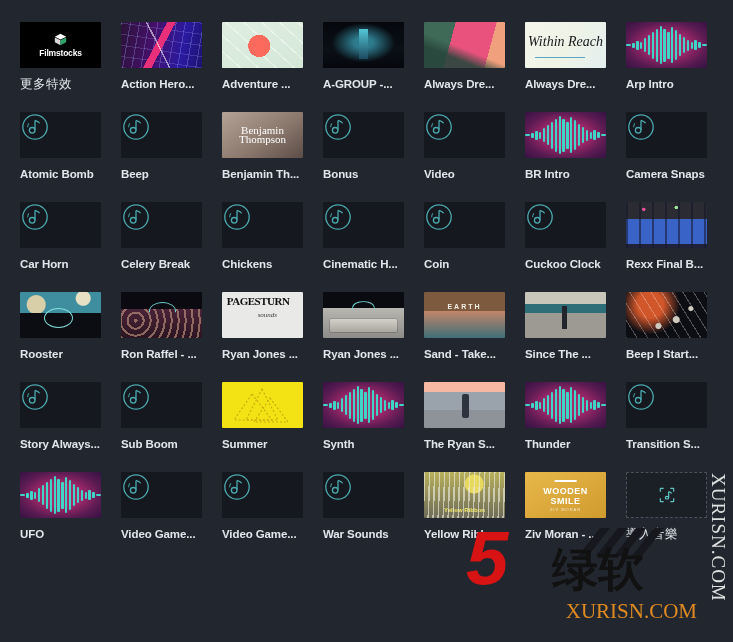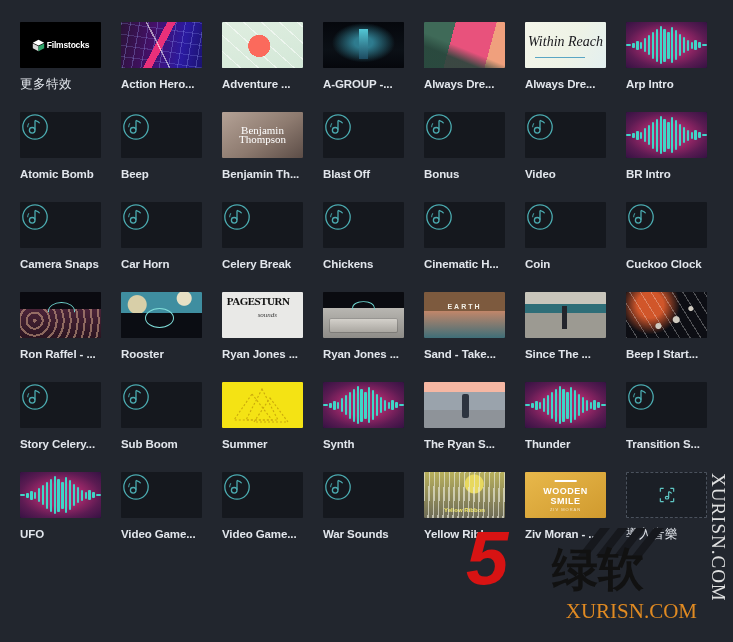--- a/index.html
+++ b/index.html
@@ -48,21 +48,21 @@
   
   .disc { width: 30px; height: 30px; display:block; }
   .disc circle, .disc path, .disc line { stroke: #4aa9ae; fill: none; }
 
   
   .import-ico { width: 20px; height: 20px; display:block; }
 
   
   .art { position:absolute; inset:0; }
 
-  .art-filmstocks { background:#000; display:flex; flex-direction:row;
+  .art-filmstocks { background:#000; display:flex; flex-direction:column;
      align-items:center; justify-content:center; gap:2px; }
   .fs-cube { width:13px; height:13px; position:relative; }
   .fs-word { color:#fff; font-size:8.5px; font-weight:bold; letter-spacing:-0.2px; }
 
   .art-action {
     background:
       linear-gradient(118deg, transparent 44%, #e8307a 44%, #e8307a 52%, transparent 52%),
       repeating-linear-gradient(100deg, rgba(160,170,255,.30) 0 1px, transparent 1px 9px),
       repeating-linear-gradient(8deg, rgba(160,170,255,.22) 0 1px, transparent 1px 11px),
       linear-gradient(100deg,#2b1338 0%, #46106b 40%, #2a1aa0 75%, #1b1370 100%);
@@ -316,34 +316,20 @@
         <div class="art">
           <svg class="disc" viewBox="0 0 32 32">
             <circle cx="16" cy="16" r="13" stroke-width="1.4"></circle>
             <path d="M16 9 v10" stroke-width="1.4"></path>
             <path d="M16 9 q4 1.2 5 3" stroke-width="1.4"></path>
             <circle cx="13" cy="19.5" r="3" stroke-width="1.4"></circle>
             <path d="M9.5 12 a7.5 7.5 0 0 0 -1.4 4.2" stroke-width="1.2" opacity=".85"></path>
           </svg>
         </div>
       </div>
-      <div class="label">Blast Off</div>
-    </div>
-    <div class="cell">
-      <div class="thumb">
-        <div class="art">
-          <svg class="disc" viewBox="0 0 32 32">
-            <circle cx="16" cy="16" r="13" stroke-width="1.4"></circle>
-            <path d="M16 9 v10" stroke-width="1.4"></path>
-            <path d="M16 9 q4 1.2 5 3" stroke-width="1.4"></path>
-            <circle cx="13" cy="19.5" r="3" stroke-width="1.4"></circle>
-            <path d="M9.5 12 a7.5 7.5 0 0 0 -1.4 4.2" stroke-width="1.2" opacity=".85"></path>
-          </svg>
-        </div>
-      </div>
       <div class="label">Bonus</div>
     </div>
     <div class="cell">
       <div class="thumb">
         <div class="art">
           <svg class="disc" viewBox="0 0 32 32">
             <circle cx="16" cy="16" r="13" stroke-width="1.4"></circle>
             <path d="M16 9 v10" stroke-width="1.4"></path>
             <path d="M16 9 q4 1.2 5 3" stroke-width="1.4"></path>
             <circle cx="13" cy="19.5" r="3" stroke-width="1.4"></circle>
@@ -475,33 +461,39 @@
             <path d="M16 9 q4 1.2 5 3" stroke-width="1.4"></path>
             <circle cx="13" cy="19.5" r="3" stroke-width="1.4"></circle>
             <path d="M9.5 12 a7.5 7.5 0 0 0 -1.4 4.2" stroke-width="1.2" opacity=".85"></path>
           </svg>
         </div>
       </div>
       <div class="label">Cuckoo Clock</div>
     </div>
     <div class="cell">
       <div class="thumb">
+        <div class="art art-rexx"></div>
+      </div>
+      <div class="label">Rexx Final B...</div>
+    </div>
+    <div class="cell">
+      <div class="thumb">
+        <div class="art art-rooster">
+          <span class="circ"></span>
+        </div>
+      </div>
+      <div class="label">Rooster</div>
+    </div>
+    <div class="cell">
+      <div class="thumb">
         <div class="art art-ron">
           <span class="circ"></span>
         </div>
       </div>
       <div class="label">Ron Raffel - ...</div>
-    </div>
-    <div class="cell">
-      <div class="thumb">
-        <div class="art art-rooster">
-          <span class="circ"></span>
-        </div>
-      </div>
-      <div class="label">Rooster</div>
     </div>
     <div class="cell">
       <div class="thumb">
         <div class="art art-pages">
           <span class="t">PAGESTURN</span>
           <span class="s">sounds</span>
         </div>
       </div>
       <div class="label">Ryan Jones ...</div>
     </div>
@@ -538,21 +530,21 @@
         <div class="art">
           <svg class="disc" viewBox="0 0 32 32">
             <circle cx="16" cy="16" r="13" stroke-width="1.4"></circle>
             <path d="M16 9 v10" stroke-width="1.4"></path>
             <path d="M16 9 q4 1.2 5 3" stroke-width="1.4"></path>
             <circle cx="13" cy="19.5" r="3" stroke-width="1.4"></circle>
             <path d="M9.5 12 a7.5 7.5 0 0 0 -1.4 4.2" stroke-width="1.2" opacity=".85"></path>
           </svg>
         </div>
       </div>
-      <div class="label">Story Celery...</div>
+      <div class="label">Story Always...</div>
     </div>
     <div class="cell">
       <div class="thumb">
         <div class="art">
           <svg class="disc" viewBox="0 0 32 32">
             <circle cx="16" cy="16" r="13" stroke-width="1.4"></circle>
             <path d="M16 9 v10" stroke-width="1.4"></path>
             <path d="M16 9 q4 1.2 5 3" stroke-width="1.4"></path>
             <circle cx="13" cy="19.5" r="3" stroke-width="1.4"></circle>
             <path d="M9.5 12 a7.5 7.5 0 0 0 -1.4 4.2" stroke-width="1.2" opacity=".85"></path>

